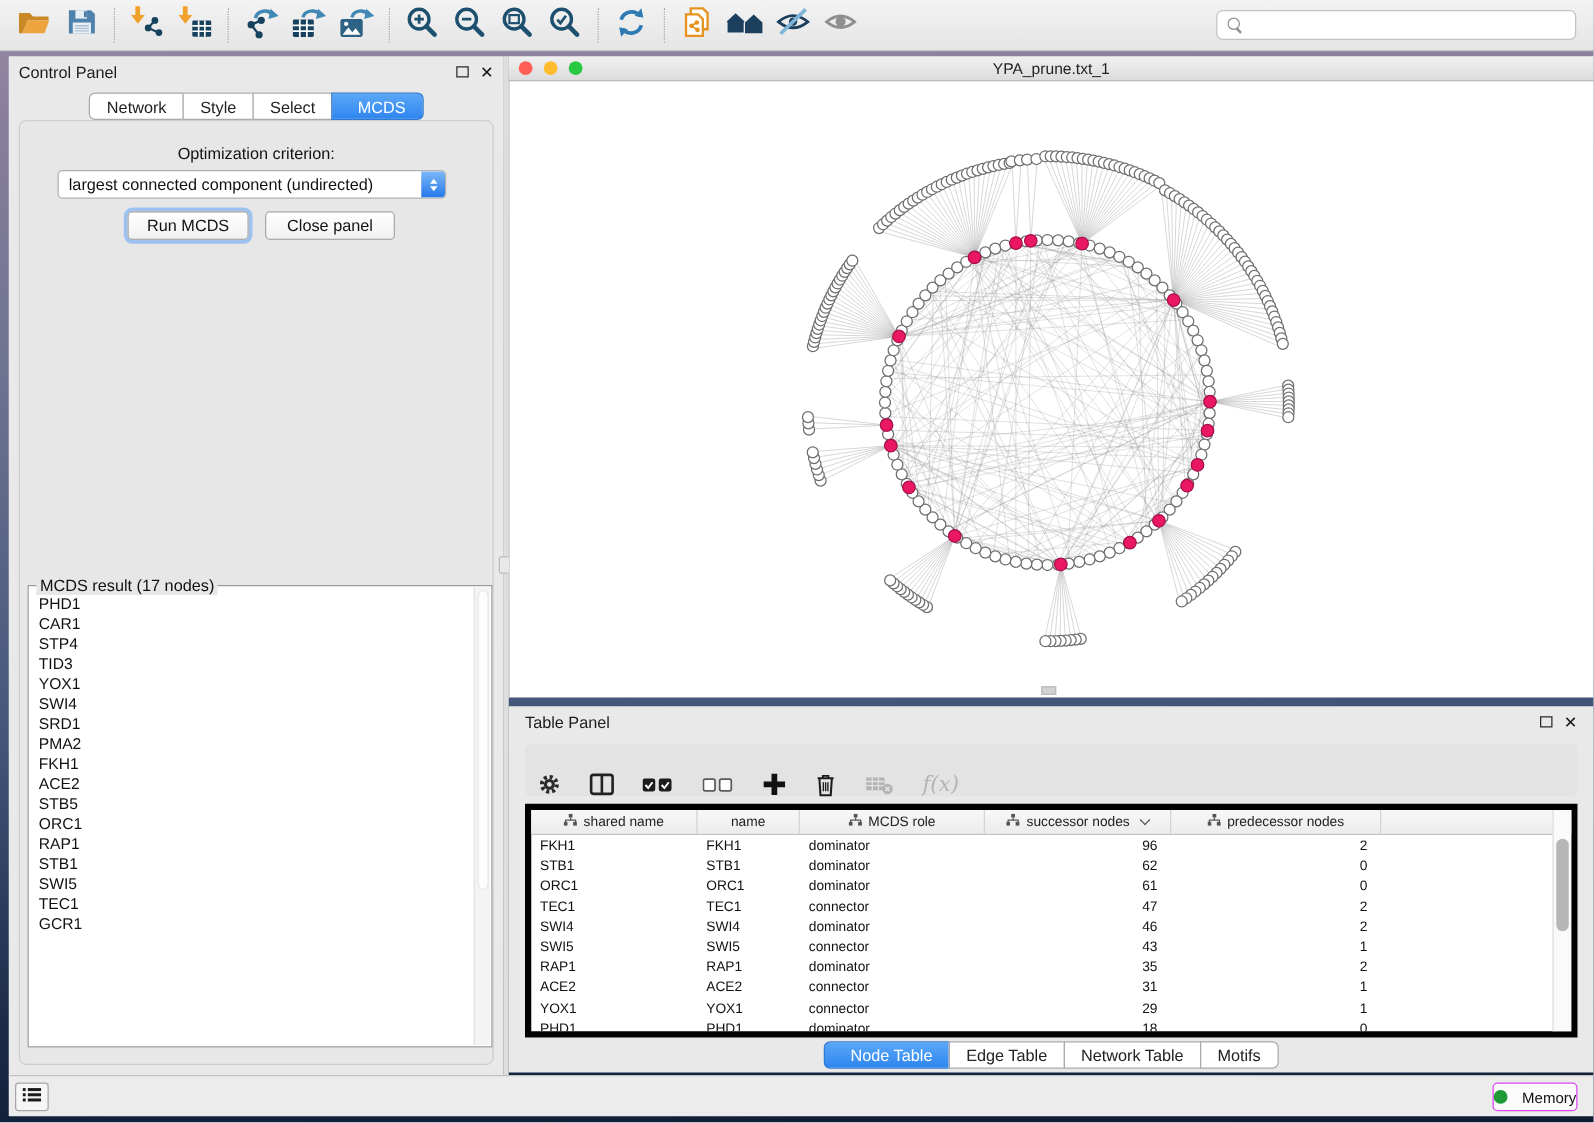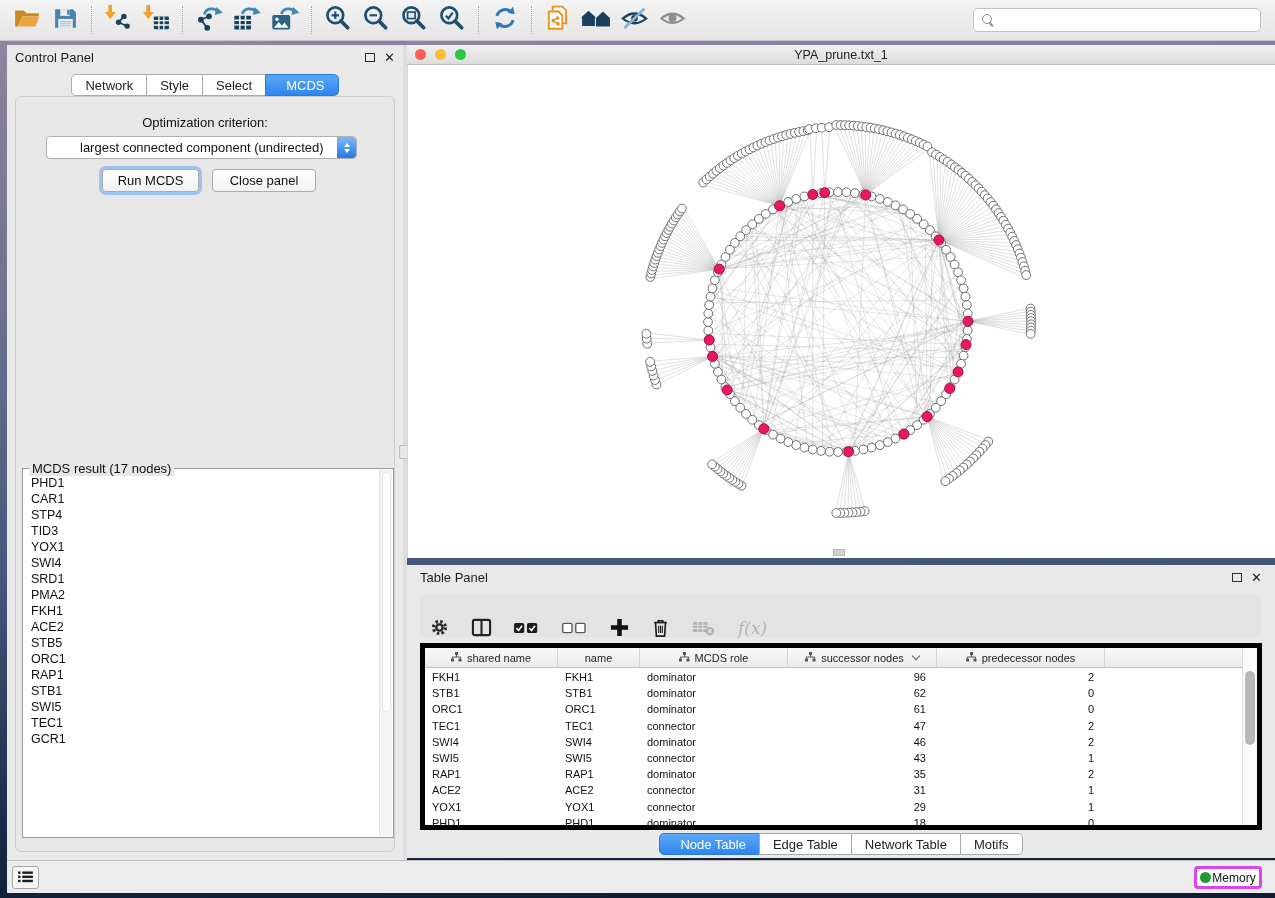--- a/index.html
+++ b/index.html
@@ -33,21 +33,21 @@
   .tab { height:22px; padding:0 13px; font-size:13px; display:flex; align-items:center; background:#fff;
     border:1px solid #a9a9a9; margin-left:-1px; color:#222; }
   .tab:first-child { border-radius:5px 0 0 5px; margin-left:0; }
   .tab:last-child { border-radius:0 5px 5px 0; }
   .tab.active { background:linear-gradient(#5ba7f8,#2e86ef); color:#fff; border-color:#2e7bd6;padding-left:20px; }
   .cp-content { position:absolute; left:8px; right:8px; top:51px; bottom:8px;
     background:#e7e7e7; border:1px solid #cdcdcd; border-radius:6px; }
   .opt-label { position:absolute; left:0; width:100%; top:18px; text-align:center; font-size:13px; color:#111; }
   .dropdown { position:absolute; left:30px; top:39px; width:311px; height:23px; background:#fff;
     border:1px solid #b1b1b1; border-radius:4px; display:flex; align-items:center; overflow:hidden; }
-  .dropdown-text { flex:1; font-size:13px; padding-left:8px; color:#111; white-space:nowrap;margin-left:25px; }
+  .dropdown-text { flex:1; font-size:13px; padding-left:8px; color:#111; white-space:nowrap; }
   .stepper { width:19px; height:100%; background:linear-gradient(#7db9f9,#2478e8); border-radius:0 3px 3px 0;
     display:flex; flex-direction:column; align-items:center; justify-content:center; gap:2px; }
   .chev-up { width:0; height:0; border-left:3.5px solid transparent; border-right:3.5px solid transparent; border-bottom:4px solid #fff; }
   .chev-dn { width:0; height:0; border-left:3.5px solid transparent; border-right:3.5px solid transparent; border-top:4px solid #fff; }
   .btn-row { position:absolute; left:0; top:72px; width:100%; height:23px; }
   .push-btn { position:absolute; height:23px; background:linear-gradient(#ffffff,#f1f1f1); border:1px solid #ababab;
     border-radius:4px; font-size:13px; color:#111; display:flex; align-items:center; justify-content:center; }
   .run-btn { left:86px; width:97px; box-shadow:0 0 0 3px rgba(110,170,245,.6); }
   .closepanel-btn { left:196px; width:104px; }
   .mcds-box { position:absolute; left:6px; top:371px; width:372px; height:370px;
@@ -98,21 +98,21 @@
   .td.right { padding-right:11px; text-align:right; }
   .t-scroll { position:absolute; right:0; top:0; bottom:0; width:15px; background:#fafafa; border-left:1px solid #ddd; }
   .t-thumb { position:absolute; left:2px; width:10px; top:23px; height:74px; background:#b7b7b7; border-radius:5px; }
   .tp-tabs { position:absolute; left:0; right:0; top:268px; display:flex; justify-content:center; }
 
   
   .status-bar { position:absolute; left:7px; top:860px; width:1268px; height:33px; background:#ececec; border-top:1px solid #c2c2c2; }
   .list-btn { position:absolute; left:5px; top:5px; width:27px; height:23px; background:#f6f6f6;
     border:1px solid #a6a6a6; border-radius:3px; display:flex; align-items:center; justify-content:center; }
   .memory-btn { position:absolute; right:13px; top:5px; height:23px; width:68px; background:#fcfcfc;
-    border:3px solid #d946ef; border-radius:4px; display:flex; align-items:center; justify-content:center; gap:1px; }
+    border:1px solid #d946ef; border-radius:4px; display:flex; align-items:center; gap:12px; }
   .mem-dot { width:11px; height:11px; border-radius:50%; background:#1f9a36; }
   .memory-label { font-size:12px; color:#111; }
 </style>
 </head>
 <body>
 
 <div class="screen">
 
   <div class="toolbar">
     <div class="tb-btn">

